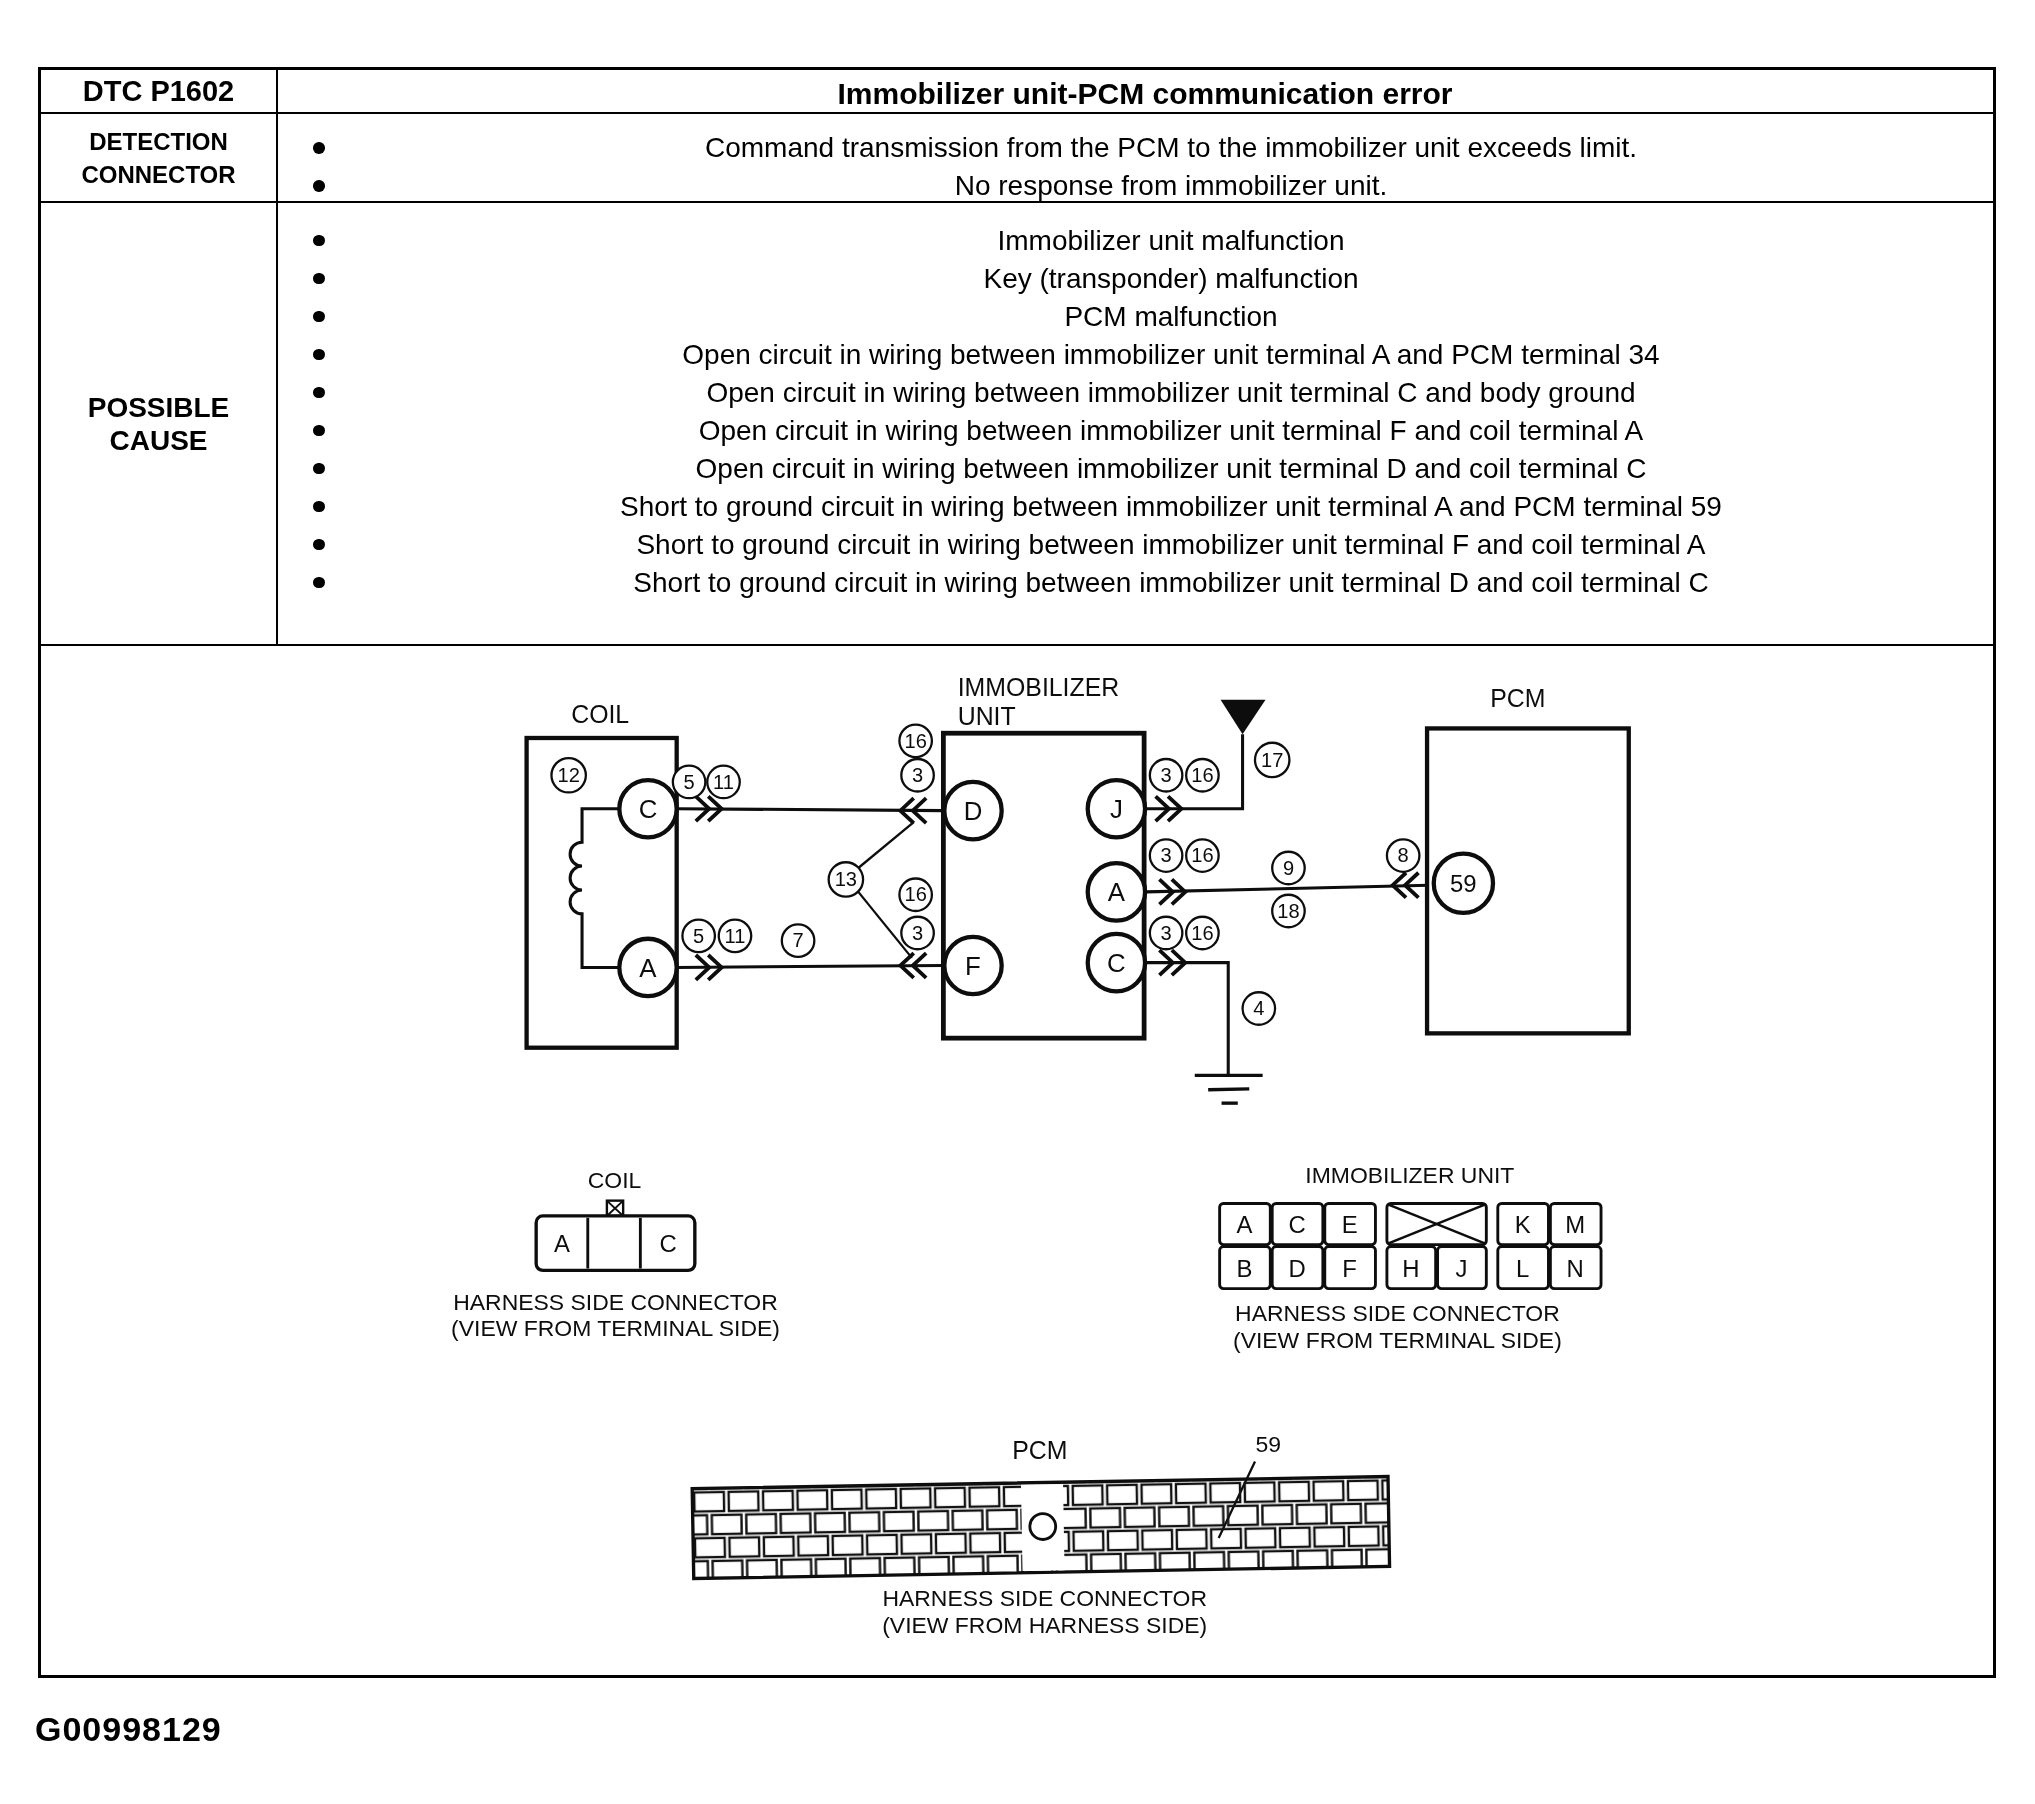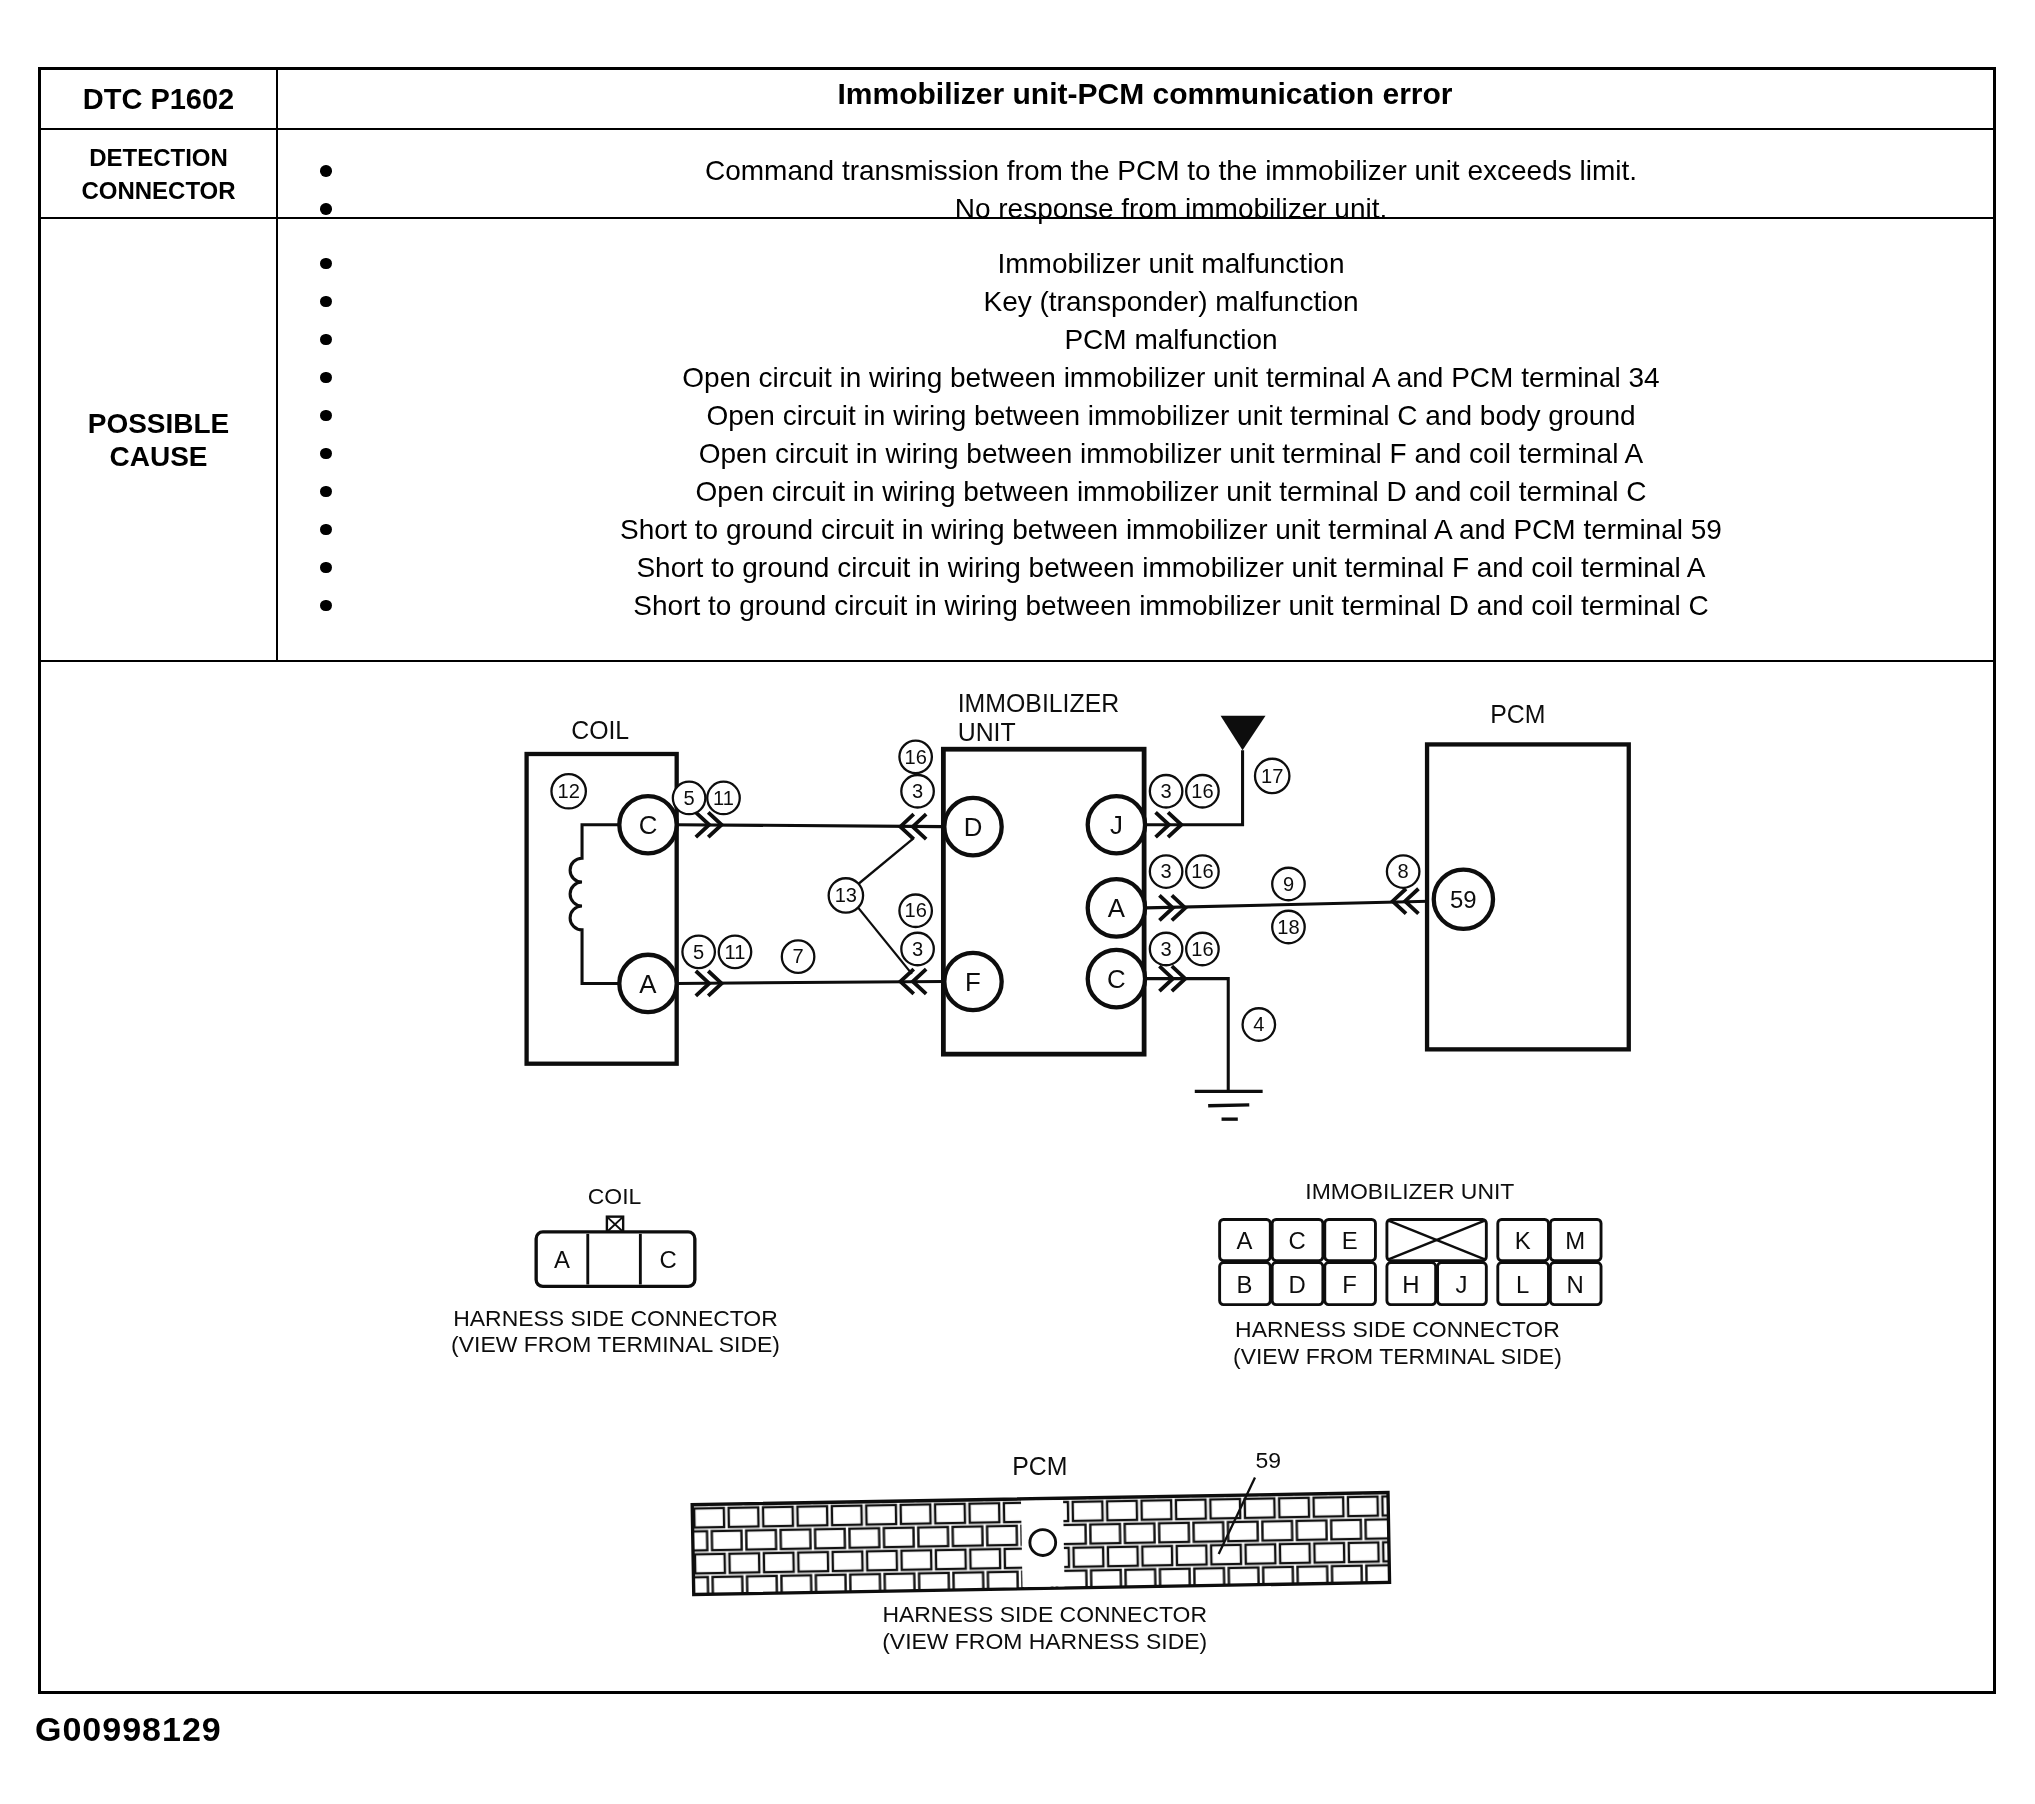--- a/index.html
+++ b/index.html
@@ -12,29 +12,29 @@
     border:3.8px solid #000; box-sizing:border-box; background:#fff;
   }
   .trow { display:flex; box-sizing:border-box; border-bottom:2.9px solid #000; }
   .trow.last { border-bottom:none; }
   .cell-l {
     width:237px; flex:0 0 237px; border-right:2.9px solid #000; box-sizing:border-box;
     display:flex; flex-direction:column; align-items:center; justify-content:center;
     font-weight:bold; text-align:center;
   }
   .cell-r { flex:1; min-width:0;text-align:center; }
-  .r1 { height:60px; }
+  .r1 { height:44px; }
   .r1 .cell-l { font-size:29px; }
   .r1 .cell-r { font-size:30px; font-weight:bold; line-height:47px; padding-left:19px; }
   .r2 { height:89px; }
   .r2 .cell-l { font-size:24px; line-height:33px; }
   .r3 { height:443px; }
   .r3 .cell-l { font-size:28px; line-height:33px; }
   .r4 { height:1029px; position:relative; display:block; }
-  ul.bullets { list-style:none; margin:15px; padding:0; }
+  ul.bullets { list-style:none; margin:8px; padding:0; }
   .r2 ul.bullets { padding-top:6.7px; }
   .r3 ul.bullets { padding-top:10.5px; }
   ul.bullets li {
     position:relative; padding-left:71px; font-size:28px; line-height:38px;
     white-space:nowrap;
   }
   ul.bullets li::before {
     content:""; position:absolute; left:27px; top:13.4px;
     width:11.5px; height:11.5px; border-radius:50%; background:#000;
   }

